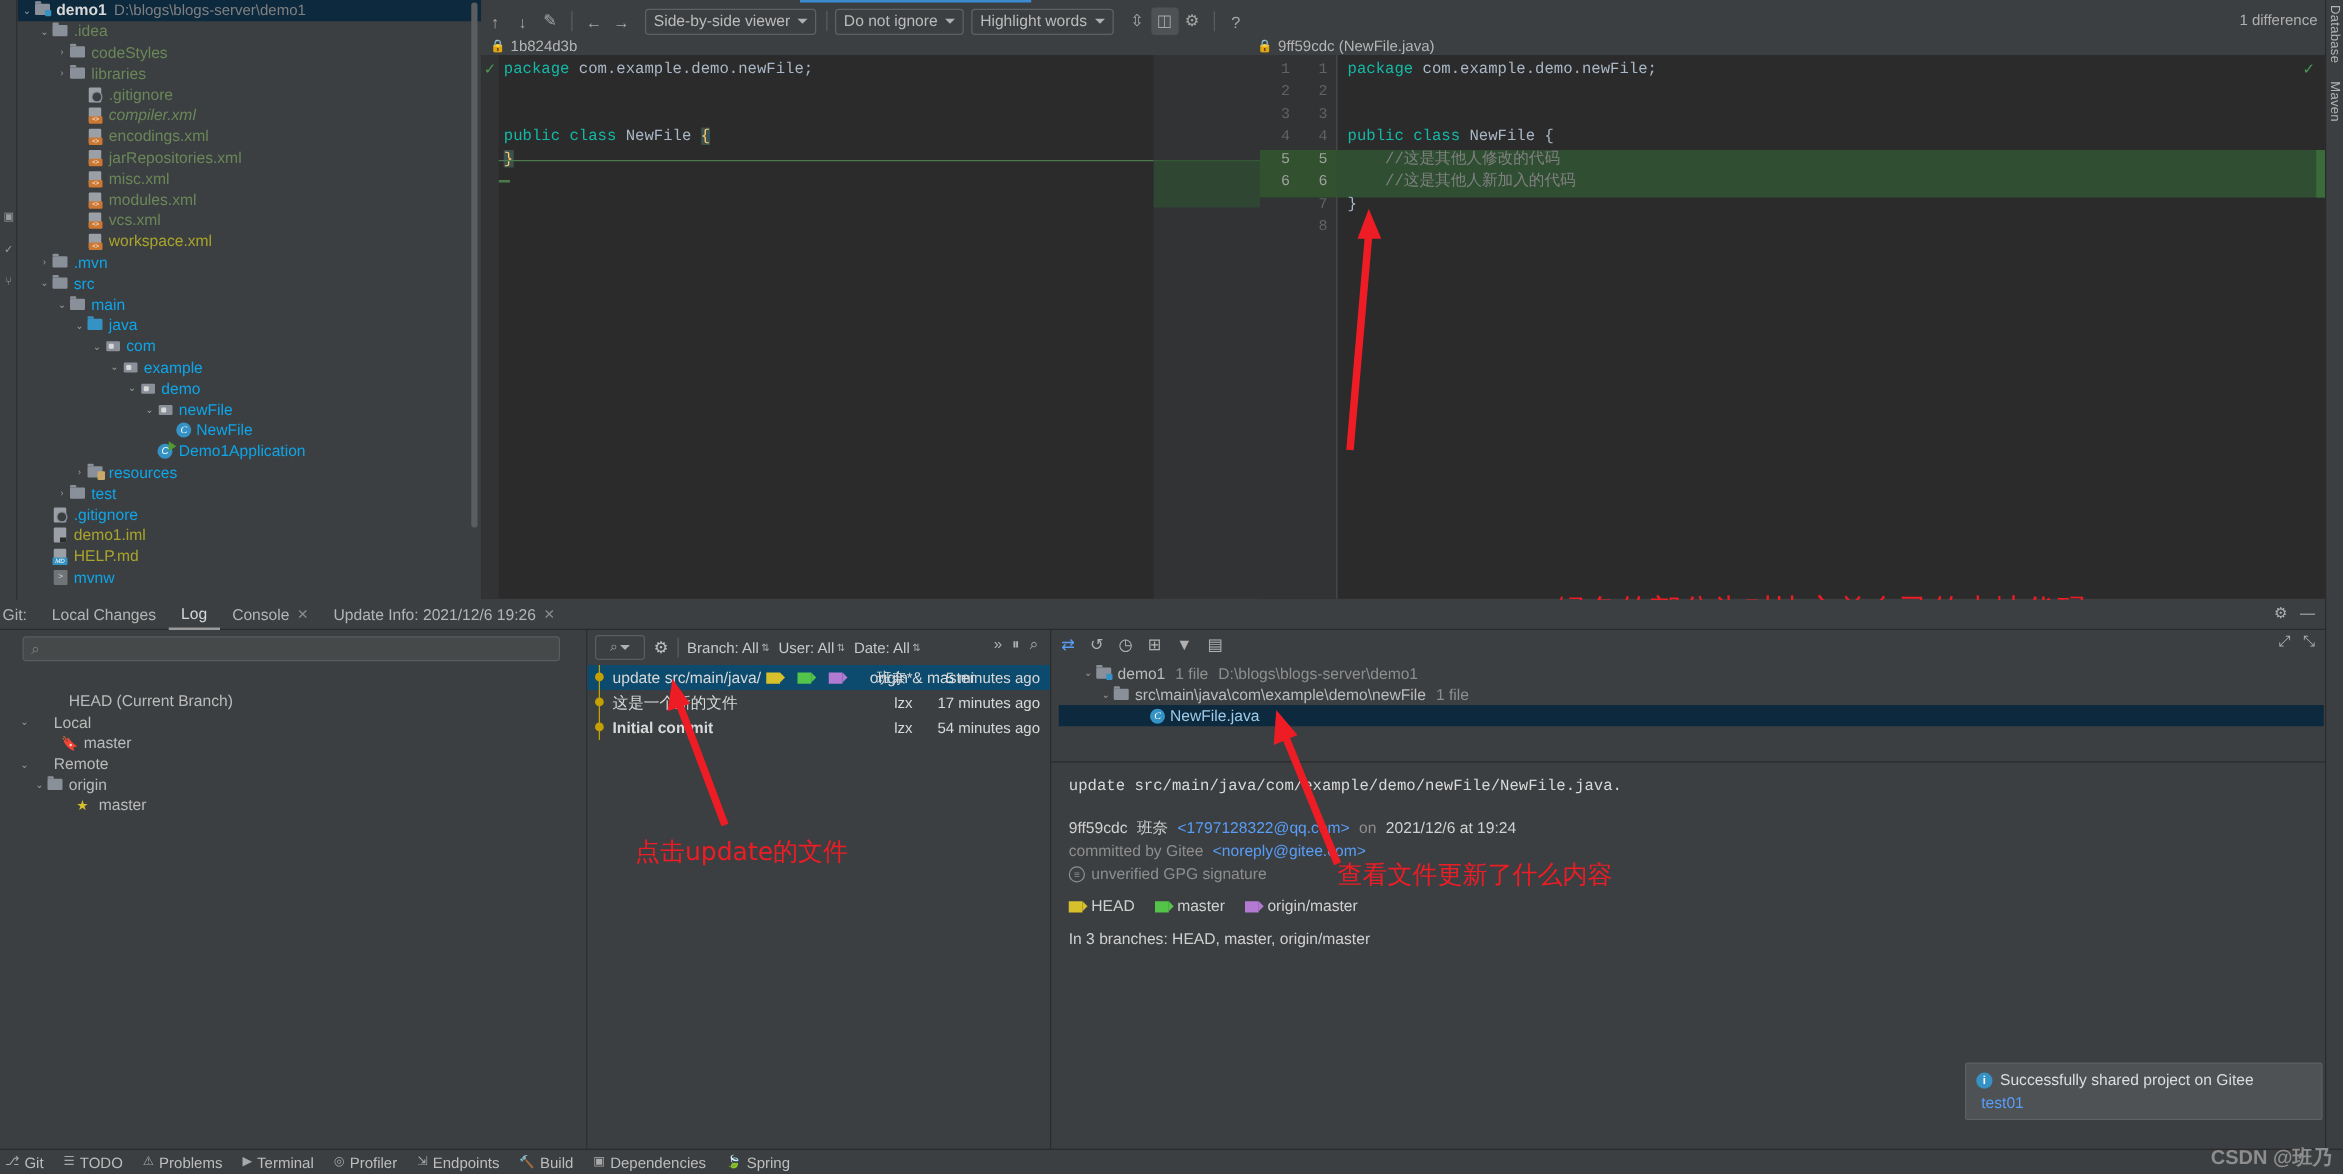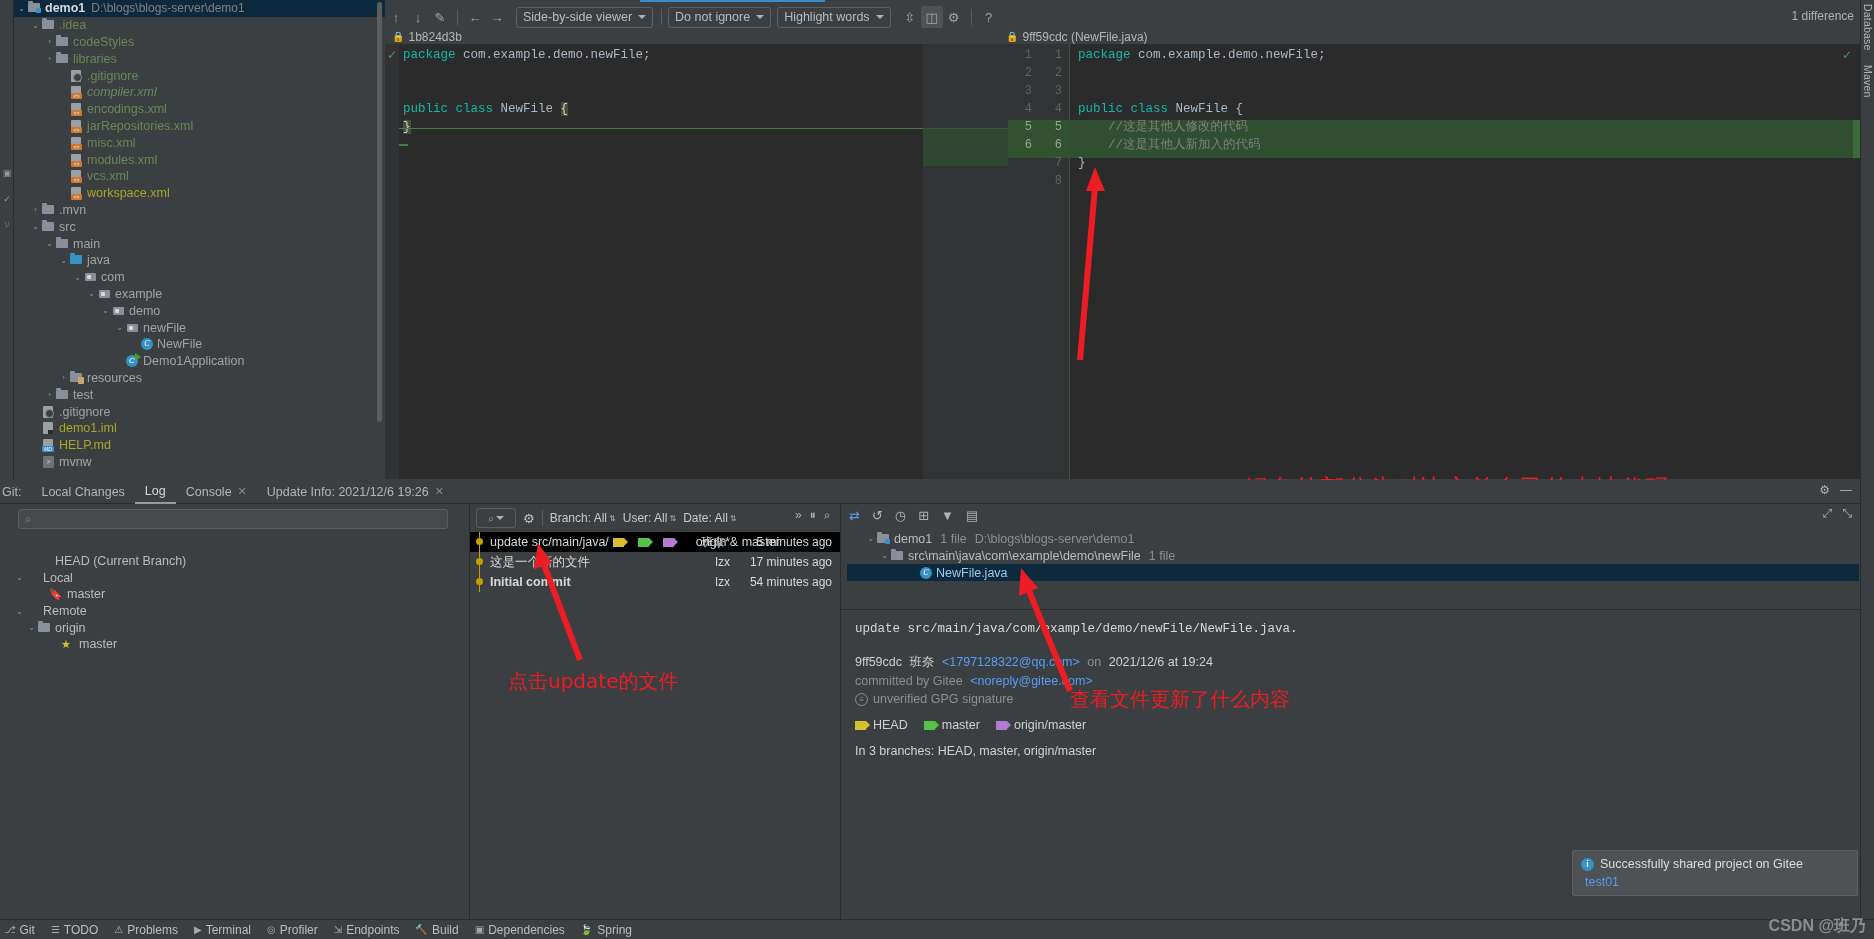--- a/index.html
+++ b/index.html
@@ -39,21 +39,21 @@
     background:#3c3f41; overflow:hidden;
   }
   .tree-row {
     height:16.8px; display:flex; align-items:center; white-space:nowrap;
     font-size:12.5px; padding-left:2px; color:#a9b7c6;
   }
   .tree-row.selected { background:#0d293e; }
   .chev { width:11px; text-align:center; color:#9a9a9a; font-size:8px; display:inline-block; flex:0 0 11px;}
   .chev.empty { visibility:hidden; }
   .ico { width:15px; flex:0 0 15px; display:inline-block; position:relative; height:14px; margin-right:3px;}
-  .lbl { color:#a3a3a3; }
+  .lbl { color:#0ea5e9; }
   .lbl.green { color:#6a8759; }
   .lbl.olive { color:#a9a52b; }
   .lbl.bold  { font-weight:bold; color:#d8d8d8; }
   .path-dim { color:#808080; margin-left:6px; font-size:12px;}
 
   
   .f-folder{ position:absolute; left:1px; top:2px; width:12px; height:9px; background:#8a9099; border-radius:1px;}
   .f-folder:before{ content:""; position:absolute; left:0; top:-2px; width:5px; height:2px; background:#8a9099; border-radius:1px 1px 0 0;}
   .f-folder.blue{ background:#3592c4;}
   .f-folder.blue:before{ background:#3592c4;}
@@ -155,21 +155,21 @@
 
   .commit-pane { position:absolute; left:470px; top:24px; width:370px; height:415px; background:#3c3f41;}
   .commit-toolbar { position:absolute; left:0; top:0; width:370px; height:28px; display:flex; align-items:center; gap:7px; padding-left:6px;}
   .mini-search { width:40px; height:20px; border:1px solid #5a5d5f; border-radius:3px; display:flex;
     align-items:center; justify-content:center; color:#9a9a9a; font-size:11px;}
   .filter-lbl { font-size:12px; color:#c8c8c8; display:flex; align-items:center; gap:2px;}
   .updown { font-size:8px; color:#b0b0b0; }
   .commit-rows { position:absolute; left:0; top:28px; width:370px; }
   .commit-row { height:20px; display:flex; align-items:center; font-size:12.5px; color:#d8d8d8;
      padding-left:8px; position:relative;}
-  .commit-row.selected { background:#000000; }
+  .commit-row.selected { background:#0c4a6e; }
   .commit-dot { width:7px;height:7px;border-radius:50%; background:#c4a000; position:absolute; left:6px; top:6px;}
   .commit-line { position:absolute; left:9px; top:0; width:1px; height:20px; background:#c4a000;}
   .commit-msg { margin-left:12px; color:#d8d8d8; }
   .commit-msg.bold { font-weight:bold; }
   .commit-user { position:absolute; right:110px; font-size:12px; color:#d8d8d8;}
   .commit-date { position:absolute; right:8px; font-size:12px; color:#d8d8d8;}
   .lbl-chip { display:inline-flex; align-items:center; gap:14px; margin-left:4px; }
   .tag { width:11px;height:9px; position:relative; display:inline-block;}
   .tag.yellow{ background:#d6c02b; }
   .tag.green { background:#53c34a; }

